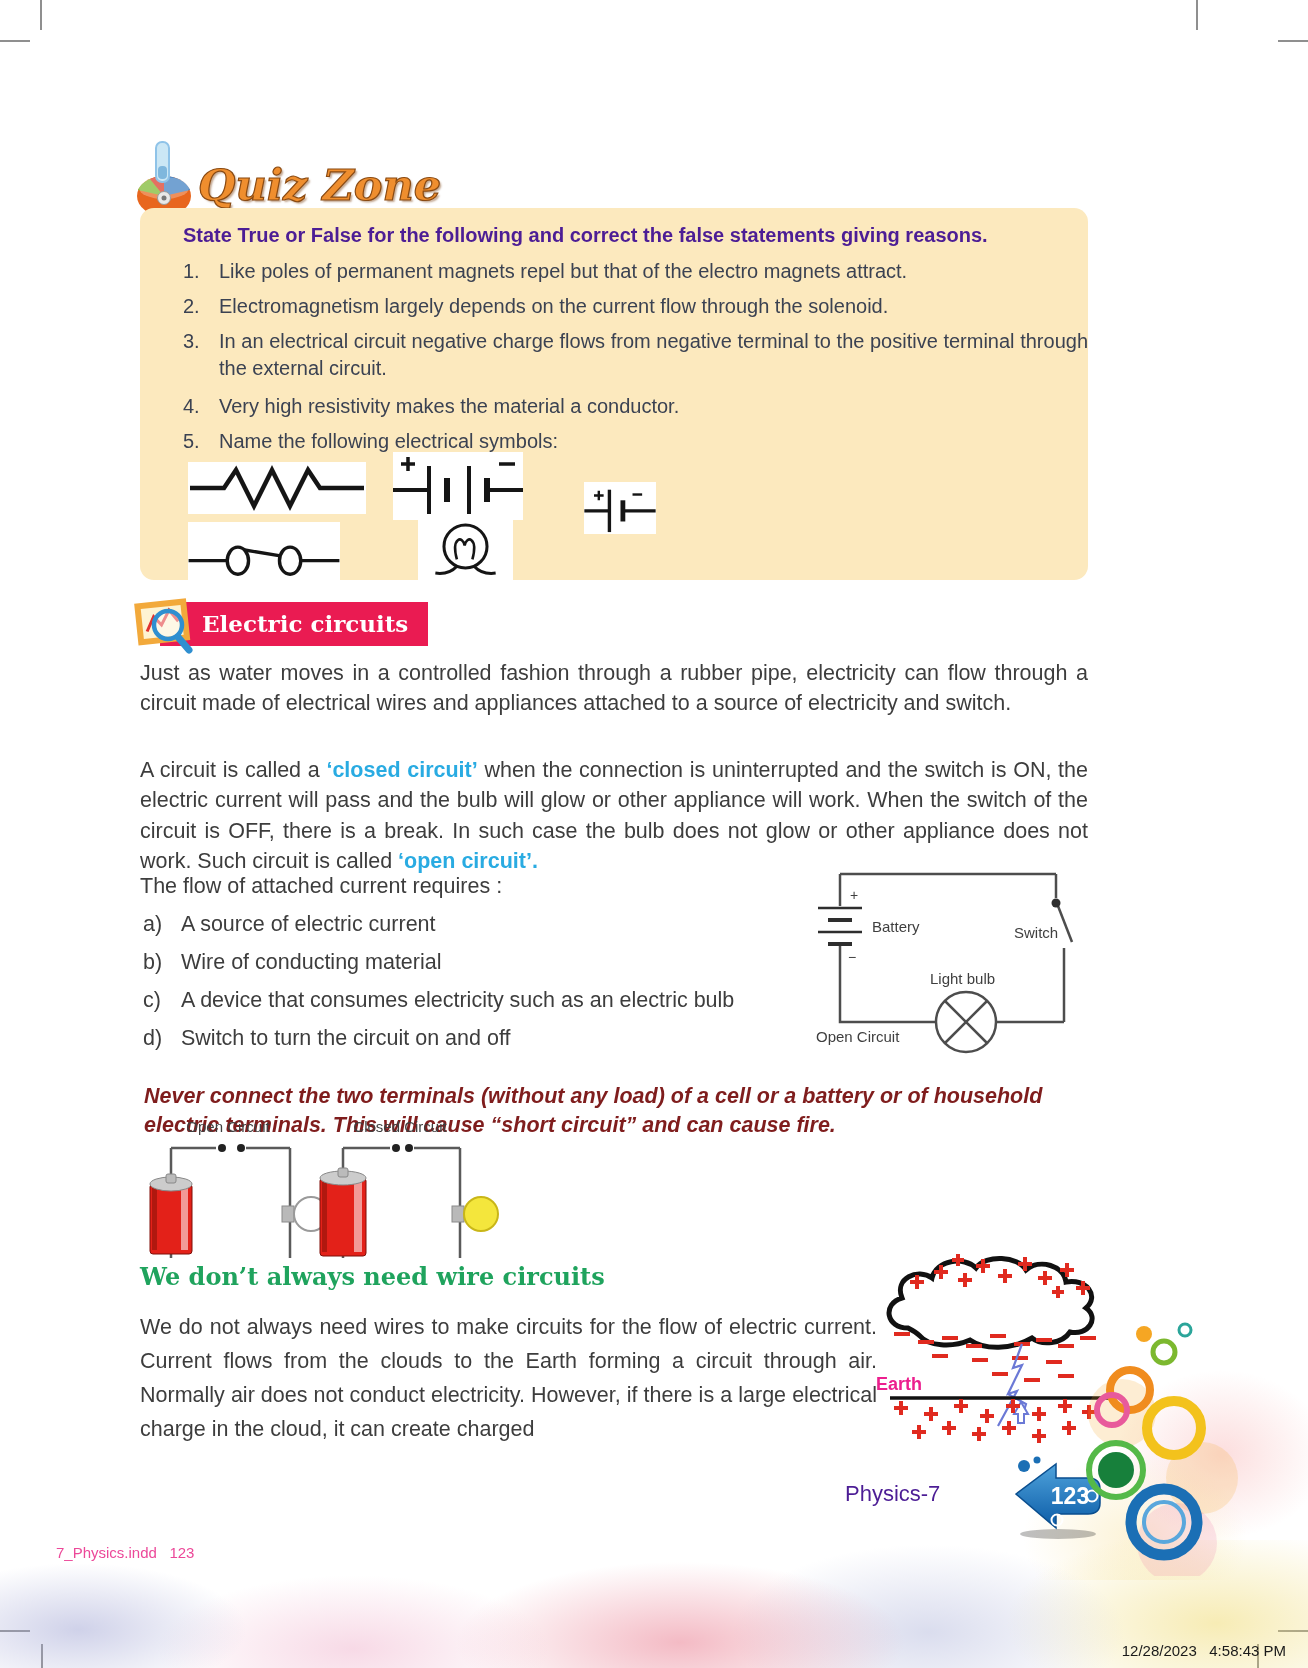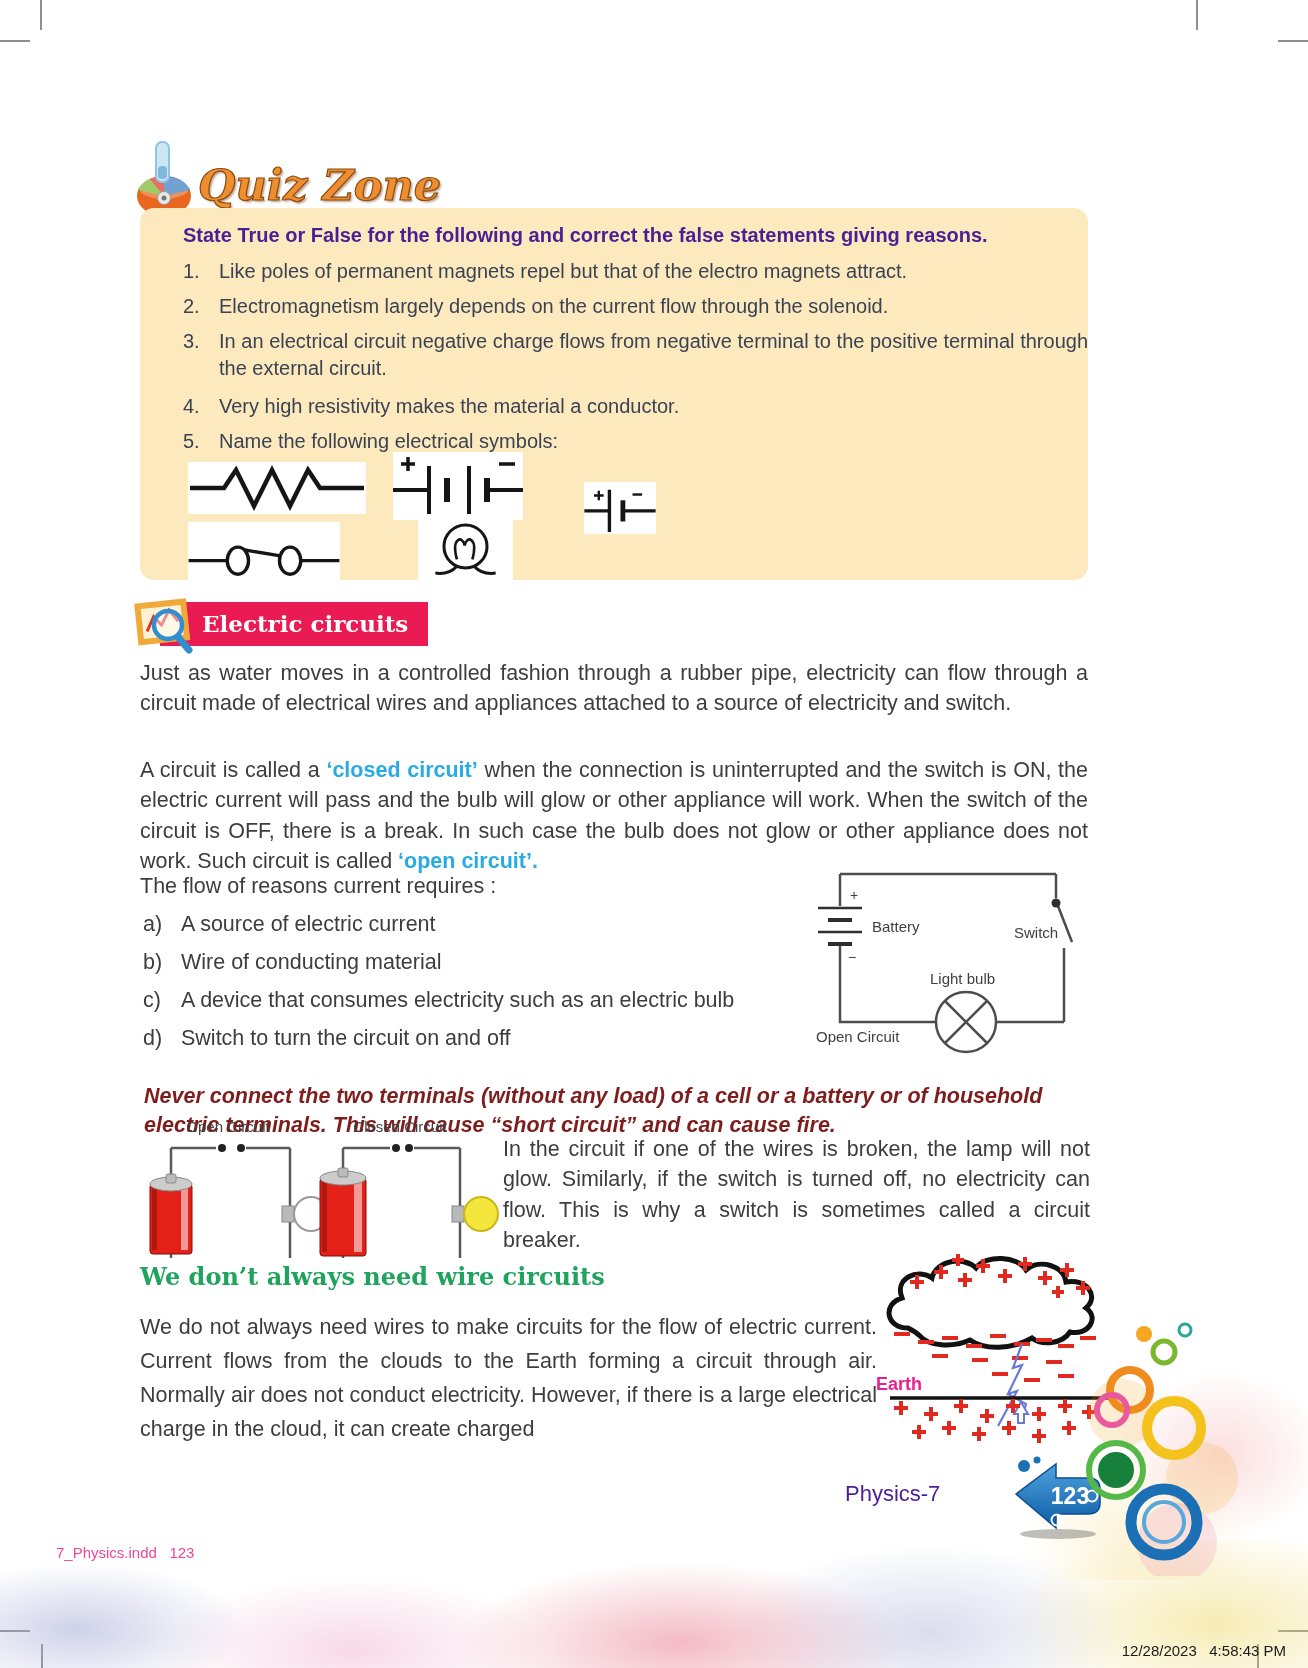--- a/index.html
+++ b/index.html
@@ -163,21 +163,21 @@
       <polyline points="13,36 21,22 28,31 37,17 45,29" stroke="#e03131" stroke-width="3" fill="none"></polyline>
     </g>
     <circle cx="35" cy="31" r="14" fill="rgba(255,255,255,0.45)" stroke="#2f8fd0" stroke-width="4.5"></circle>
     <line x1="45" y1="43" x2="56" y2="56" stroke="#2f8fd0" stroke-width="7" stroke-linecap="round"></line>
   </svg>
 
   <p class="body-p" style="left:140px;top:636px;width:948px">Just as water moves in a controlled fashion through a rubber pipe, electricity can flow through a circuit made of electrical wires and appliances attached to a source of electricity and switch.</p>
 
   <p class="body-p" style="left:140px;top:733px;width:948px"><span>A circuit is called a </span><span class="kw">‘closed circuit’</span><span> when the connection is uninterrupted and the switch is ON, the electric current will pass and the bulb will glow or other appliance will work. When the switch of the circuit is OFF, there is a break. In such case the bulb does not glow or other appliance does not work. Such circuit is called </span><span class="kw">‘open circuit’.</span></p>
 
-  <div class="req-title">The flow of reasons current requires :</div>
+  <div class="req-title">The flow of attached current requires :</div>
   <div class="req-item" style="top:912px;width:660px">
     <span class="req-marker">a)</span>
     <span>A source of electric current</span>
     </div>
   <div class="req-item" style="top:950px;width:660px">
     <span class="req-marker">b)</span>
     <span>Wire of conducting material</span>
     </div>
   <div class="req-item" style="top:988px;width:660px">
     <span class="req-marker">c)</span>
@@ -249,21 +249,20 @@
       <rect x="182" y="60" width="46" height="78" rx="3" fill="#e32119" stroke="#7e0e08"></rect>
       <rect x="184" y="64" width="5" height="70" fill="#8d1309" opacity="0.6"></rect>
       <rect x="216" y="64" width="8" height="70" fill="#ffffff" opacity="0.55"></rect>
       <ellipse cx="205" cy="60" rx="23" ry="7" fill="#cccccc" stroke="#888"></ellipse>
       <rect x="200" y="50" width="10" height="9" rx="2" fill="#bbbbbb" stroke="#888"></rect>
       <rect x="314" y="88" width="12" height="16" fill="#b9b9b9" stroke="#8a8a8a"></rect>
       <circle cx="343" cy="96" r="17" fill="#f4e63c" stroke="#c9b618" stroke-width="2"></circle>
     </g>
   </svg>
 
-  <p class="body-p" style="left:503px;top:1112px;width:587px">In the circuit if one of the wires is broken, the lamp will not glow. Similarly, if the switch is turned off, no electricity can flow. This is why a switch is sometimes called a circuit breaker.</p>
 
   <div class="green-head">We don’t always need wire circuits</div>
   <p class="body-p" style="left:140px;top:1288px;width:737px;line-height:34px">We do not always need wires to make circuits for the flow of electric current. Current flows from the clouds to the Earth forming a circuit through air. Normally air does not conduct electricity. However, if there is a large electrical charge in the cloud, it can create charged</p>
 
   <svg class="abs" style="left:872px;top:1248px" width="256" height="205" viewBox="0 0 256 205">
     <path d="M36 80 C14 80 10 56 30 50 C22 30 46 20 60 30 C64 12 92 8 104 20 C114 6 146 8 154 22
              C168 10 192 18 194 34 C214 30 228 48 214 60 C228 70 216 88 198 84 C190 96 170 98 160 90
              C140 102 112 102 98 92 C80 100 56 98 48 88 C44 84 40 82 36 80 Z" fill="#ffffff" stroke="#111111" stroke-width="5"></path>
     <g stroke="#e02a1f" stroke-width="4">
       <path d="M38 34 h14 M45 27 v14"></path>

